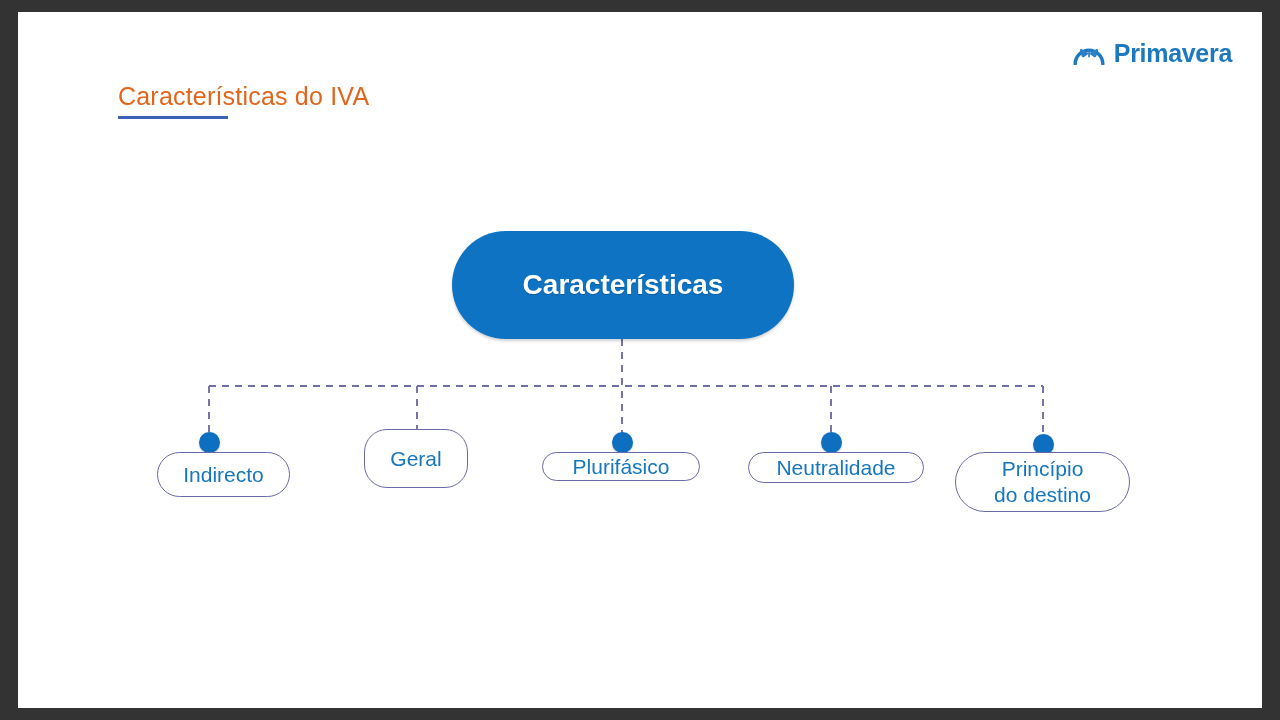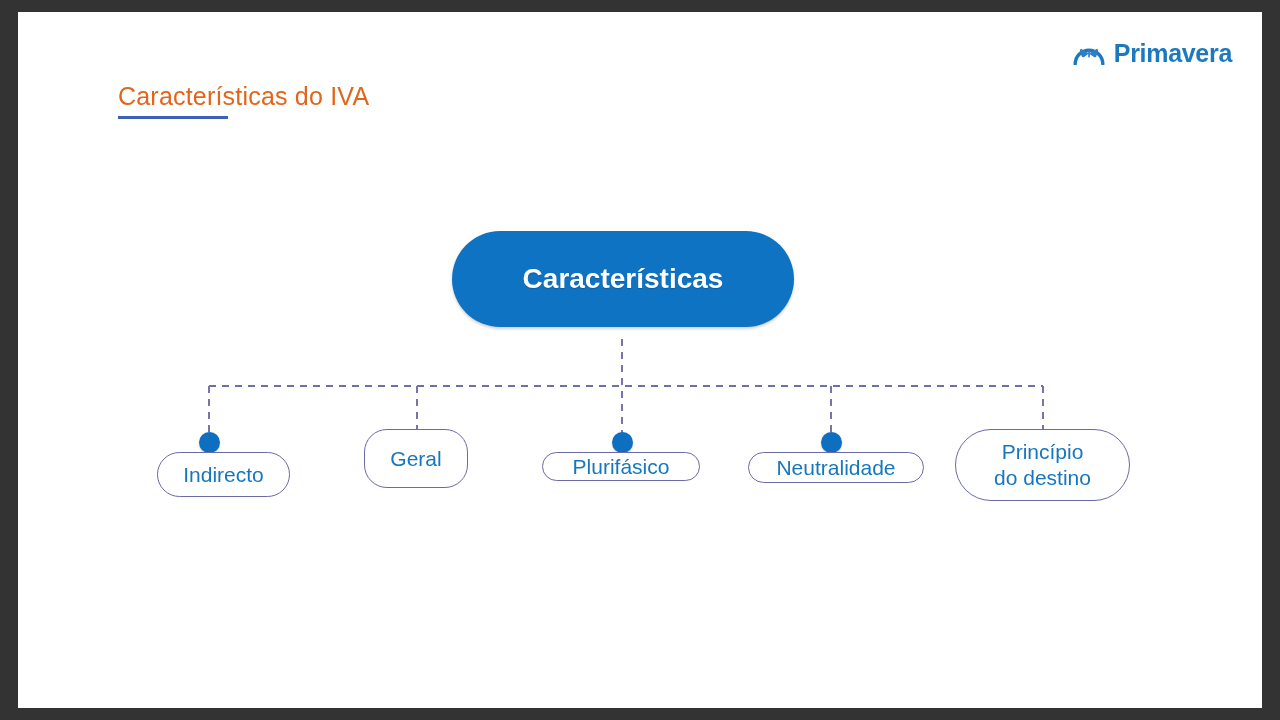--- a/index.html
+++ b/index.html
@@ -86,21 +86,21 @@
     width: 1244px;
     height: 696px;
   }
 
   
   #root-node {
     position: absolute;
     left: 434px;
     top: 219px;
     width: 342px;
-    height: 96px;
+    height: 108px;
     background: #0E73C3;
     border-radius: 54px;
     box-shadow: 0 2px 3px rgba(0,0,0,.18);
     display: flex;
     flex-direction: column;
     align-items: center;
     justify-content: center;
     color: #ffffff;
     font-size: 28px;
     font-weight: 700;
@@ -194,20 +194,20 @@
       </div>
 
       <div class="leaf-pill" style="left:524px; top:440px; width:158px; height:29px; border-radius:23px;">
         <span>Plurifásico</span>
       </div>
 
       <div class="leaf-pill" style="left:730px; top:440px; width:176px; height:31px; border-radius:23px;">
         <span>Neutralidade</span>
       </div>
 
-      <div class="leaf-pill" style="left:937px; top:417px; width:175px; height:72px; border-radius:36px;">
+      <div class="leaf-pill" style="left:937px; top:440px; width:175px; height:60px; border-radius:36px;">
         <span>Princípio</span>
         <span>do destino</span>
       </div>
 
     </div>
   </div>
 </div>
 
 </body></html>

